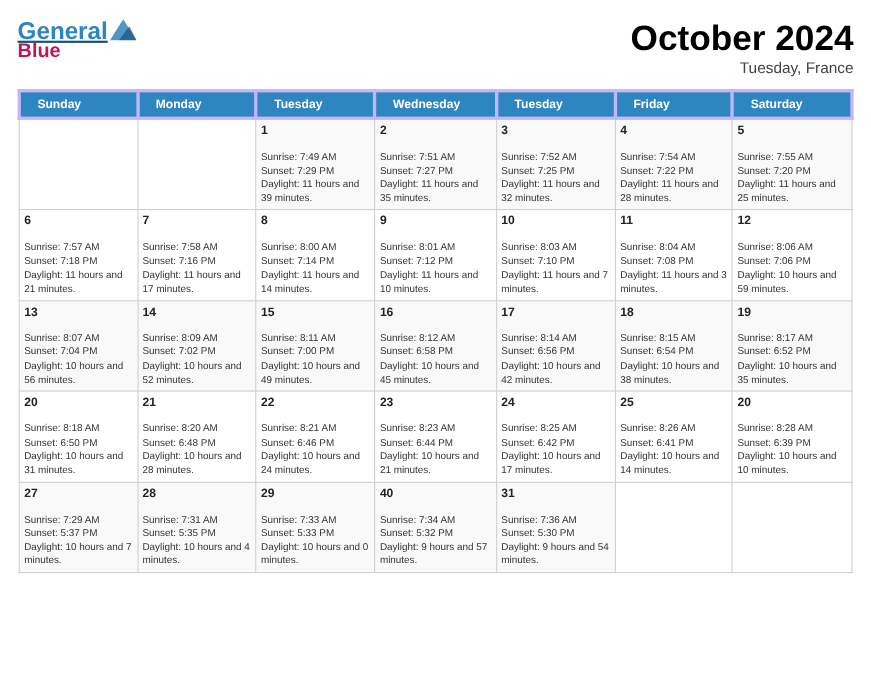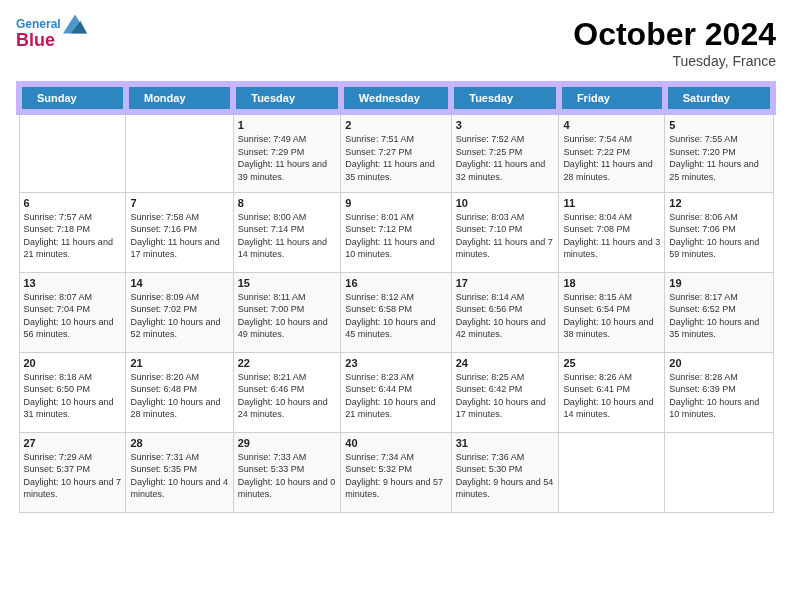--- a/index.html
+++ b/index.html
@@ -20,24 +20,25 @@
       display: flex;
       justify-content: space-between;
       align-items: flex-start;
       margin-bottom: 12px;
     }
     .logo {
       display: flex;
       align-items: center;
     }
     .logo-text {
-      font-size: 12px;
+      font-size: 22px;
       font-weight: bold;
       color: #1a5276;
       line-height: 1.1;
+      text-decoration: underline;
     }
     .logo-text span {
       color: #2e86c1;
     }
     .logo-icon {
       width: 24px;
       height: 20px;
       margin-left: 2px;
       margin-top: -2px;
     }
@@ -58,21 +59,21 @@
       border-collapse: collapse;
       font-size: 9.5px;
     }
     .calendar thead tr th {
       background: #2e86c1;
       color: #fff;
       padding: 5px 15px;
       text-align: left;
       font-size: 11px;
       font-weight: bold;
-      border: 6px solid #c4b5fd;
+      border: 3px solid #c4b5fd;
     }
     .calendar tbody tr td {
       vertical-align: top;
       border: 1px solid #d0d0d0;
       padding: 4px;
       width: 113px;
       height: 80px;
       background: #fff;
     }
     .calendar tbody tr:nth-child(odd) td {
@@ -82,20 +83,21 @@
       font-size: 11px;
       font-weight: bold;
       color: #222;
       display: block;
       margin-bottom: 2px;
     }
     .day-info {
       color: #333;
       font-size: 9px;
       line-height: 1.4;
+      margin-top: 11px;
     }
     .empty-cell {
       background: #fff !important;
     }
   </style>
 </head>
 <body>
 
 <div class="page">
   <div class="header">

